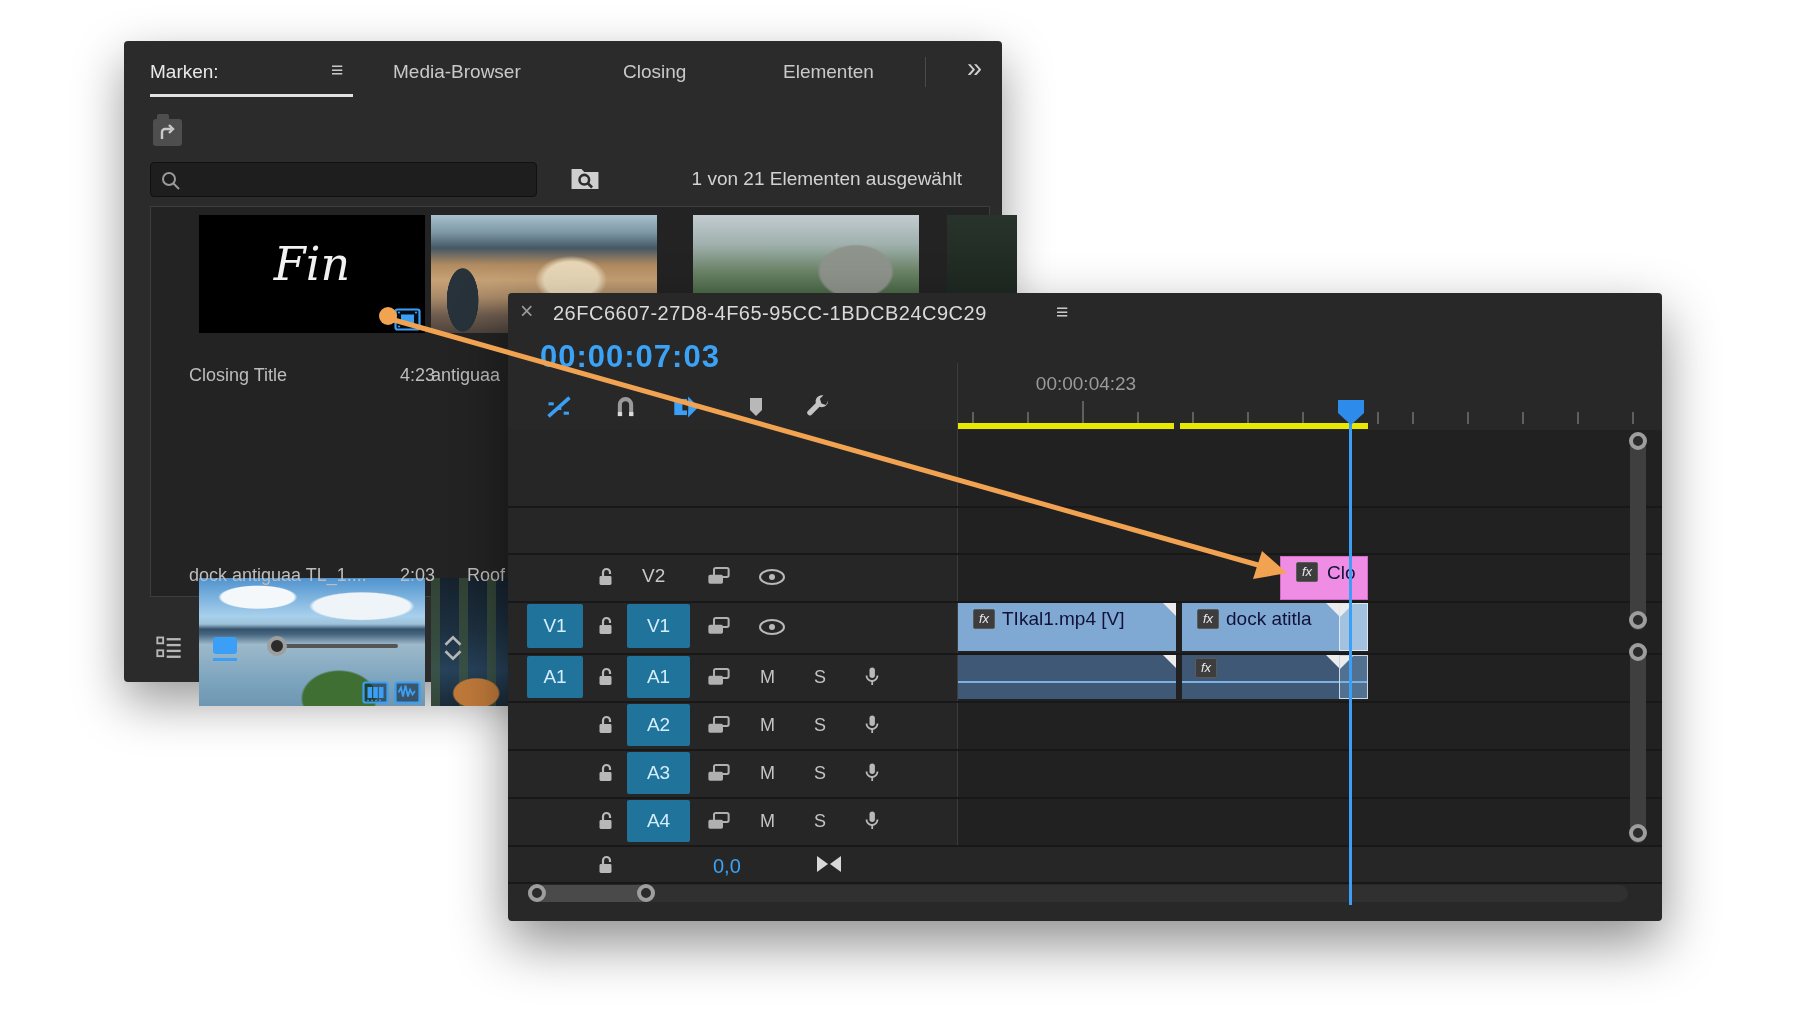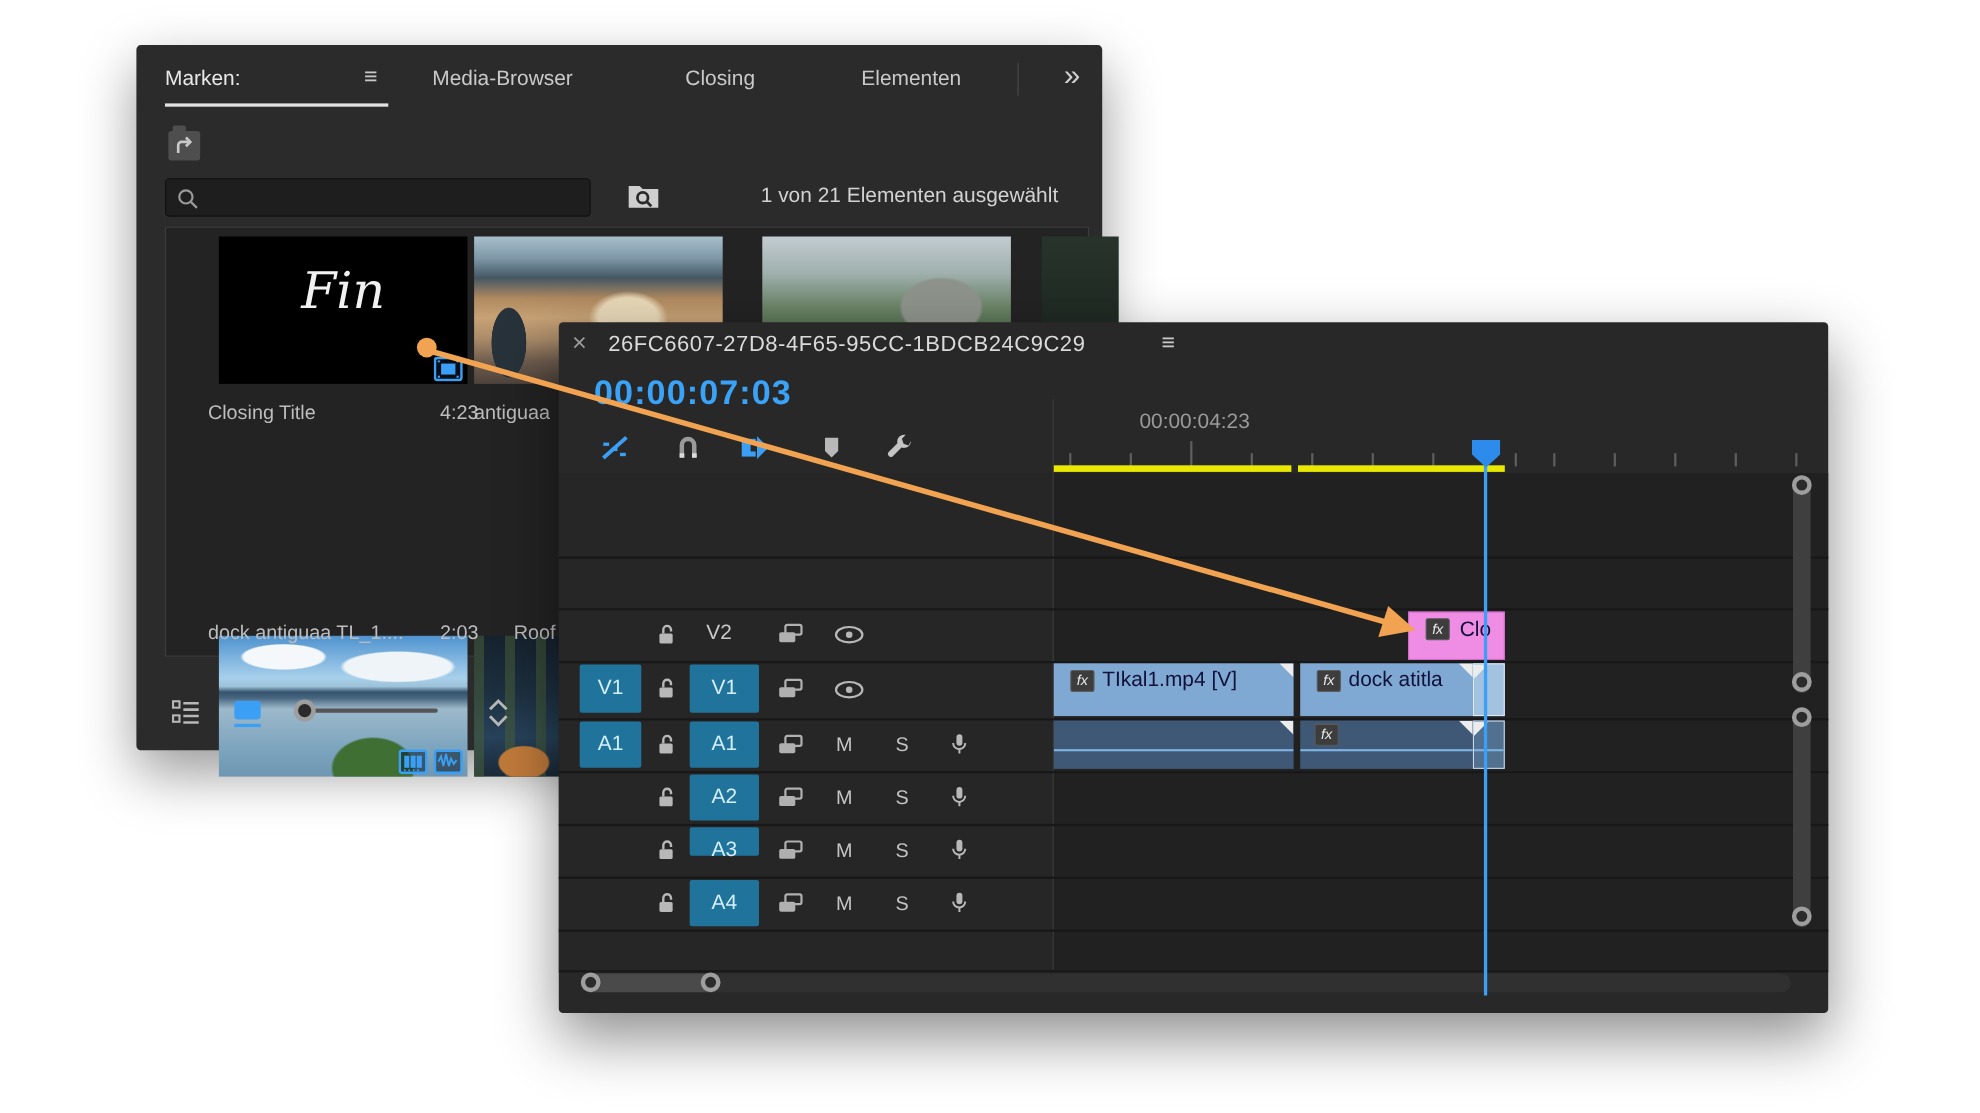--- a/index.html
+++ b/index.html
@@ -18,21 +18,21 @@
   .tab-sep { position:absolute; left:801px; top:16px; width:1px; height:30px; background:#4a4a4a; }
   .overflow-btn { position:absolute; left:843px; top:12px; font-size:27px; color:#d0d0d0; }
   .menu-glyph { font-size:21px; color:#c8c8c8; }
   #search-box { position:absolute; left:26px; top:121px; width:387px; height:35px;
                 background:#1e1e1e; border:1px solid #101010; border-radius:4px; }
   #search-box input { position:absolute; left:36px; top:4px; width:340px; height:25px;
                 background:transparent; border:none; outline:none; color:#ddd; font-size:17px; }
   #status-text { position:absolute; right:40px; top:127px; font-size:19px; color:#d2d2d2; }
   #bin { position:absolute; left:26px; top:165px; width:840px; height:391px;
          background:#232323; border:1px solid #3d3d3d; }
-  .thumb { position:absolute; width:226px; height:134px; overflow:hidden; }
+  .thumb { position:absolute; width:226px; height:118px; overflow:hidden; }
   .thumb-label { position:absolute; width:246px; font-size:18px; color:#bdbdbd; white-space:nowrap; }
   .thumb-label .dur { position:absolute; right:0; }
   .badge-pos { position:absolute; bottom:2px; }
   #fin-thumb { background:#000; }
   #fin-text { position:absolute; left:0; right:0; top:22px; text-align:center; color:#f2f2f2;
               font-family:"DejaVu Serif",serif; font-style:italic; font-size:46px; }
   #antigua-thumb { left:280px; background:
       radial-gradient(ellipse 26px 52px at 14% 72%, #27323a 0 60%, rgba(39,50,58,0) 62%),
       radial-gradient(ellipse 60px 40px at 62% 55%, #e8d8b8 0 45%, rgba(232,216,184,0) 60%),
       linear-gradient(180deg,#a8bfcc 0%,#7d97a6 15%,#455764 28%,#b08a60 42%,#c8a276 55%,#a98a68 70%,#6e5c4e 85%,#4e443c 100%); }
@@ -410,21 +410,21 @@
       <rect x="9.5" y="2.5" width="5.4" height="10.5" rx="2.7" fill="#b8b8b8"></rect>
       <path d="M6.5 10.5 a5.5 5.5 0 0 0 11 0" stroke="#b8b8b8" stroke-width="1.8" fill="none"></path>
       <line x1="12.2" y1="16" x2="12.2" y2="20" stroke="#b8b8b8" stroke-width="1.8"></line>
     </svg>
   </div>
   <div class="track-row" style="top:458px; height:46px;">
     <svg class="abs" style="left:87px; top:10px;" width="22" height="24" viewBox="0 0 22 22">
       <path d="M8 10 V6.5 a3.5 3.5 0 0 1 7 0 V8" stroke="#b8b8b8" stroke-width="2.2" fill="none"></path>
       <rect x="4.5" y="10" width="12" height="9" rx="1.4" fill="#b8b8b8"></rect>
     </svg>
-    <div class="tgt-box" style="top:1px; height:26px; line-height:42px;">
+    <div class="tgt-box" style="top:1px; height:42px; line-height:42px;">
       <span>A3</span>
     </div>
     <svg class="abs" style="left:197px; top:10px;" width="27" height="26" viewBox="0 0 24 22">
       <rect x="8" y="3" width="13" height="8" rx="1.5" stroke="#b0b0b0" stroke-width="1.8" fill="none"></rect>
       <rect x="3" y="9" width="13" height="8" rx="1.5" fill="#b0b0b0"></rect>
     </svg>
     <span class="ms" style="left:252px; top:12px;">M</span>
     <span class="ms" style="left:306px; top:12px;">S</span>
     <svg class="abs" style="left:352px; top:8px;" width="24" height="28" viewBox="0 0 24 24">
       <rect x="9.5" y="2.5" width="5.4" height="10.5" rx="2.7" fill="#b8b8b8"></rect>
@@ -446,20 +446,29 @@
     </svg>
     <span class="ms" style="left:252px; top:12px;">M</span>
     <span class="ms" style="left:306px; top:12px;">S</span>
     <svg class="abs" style="left:352px; top:8px;" width="24" height="28" viewBox="0 0 24 24">
       <rect x="9.5" y="2.5" width="5.4" height="10.5" rx="2.7" fill="#b8b8b8"></rect>
       <path d="M6.5 10.5 a5.5 5.5 0 0 0 11 0" stroke="#b8b8b8" stroke-width="1.8" fill="none"></path>
       <line x1="12.2" y1="16" x2="12.2" y2="20" stroke="#b8b8b8" stroke-width="1.8"></line>
     </svg>
   </div>
 
+  <div class="track-row" style="top:554px; height:35px; background:#262626;">
+    <svg class="abs" style="left:87px; top:6px;" width="22" height="24" viewBox="0 0 22 22">
+      <path d="M8 10 V6.5 a3.5 3.5 0 0 1 7 0 V8" stroke="#b8b8b8" stroke-width="2.2" fill="none"></path>
+      <rect x="4.5" y="10" width="12" height="9" rx="1.4" fill="#b8b8b8"></rect>
+    </svg>
+    <span id="master-gain">0,0</span>
+    <div class="bowtie" style="left:309px; top:9px; border-left:11px solid #d8d8d8;"></div>
+    <div class="bowtie" style="left:322px; top:9px; border-right:11px solid #d8d8d8;"></div>
+  </div>
 
   <div class="scrollbar" style="left:20px; top:592px; width:1100px; height:17px; background:#303030;"></div>
   <div class="scrollbar" style="left:20px; top:592px; width:127px; height:17px; background:#4a4a4a;"></div>
   <div class="ring" style="left:20px; top:591px;"></div>
   <div class="ring" style="left:129px; top:591px;"></div>
 
   <div class="scrollbar" style="left:1122px; top:139px; width:16px; height:198px;"></div>
   <div class="ring" style="left:1121px; top:139px;"></div>
   <div class="ring" style="left:1121px; top:318px;"></div>
   <div class="scrollbar" style="left:1122px; top:350px; width:16px; height:200px;"></div>

